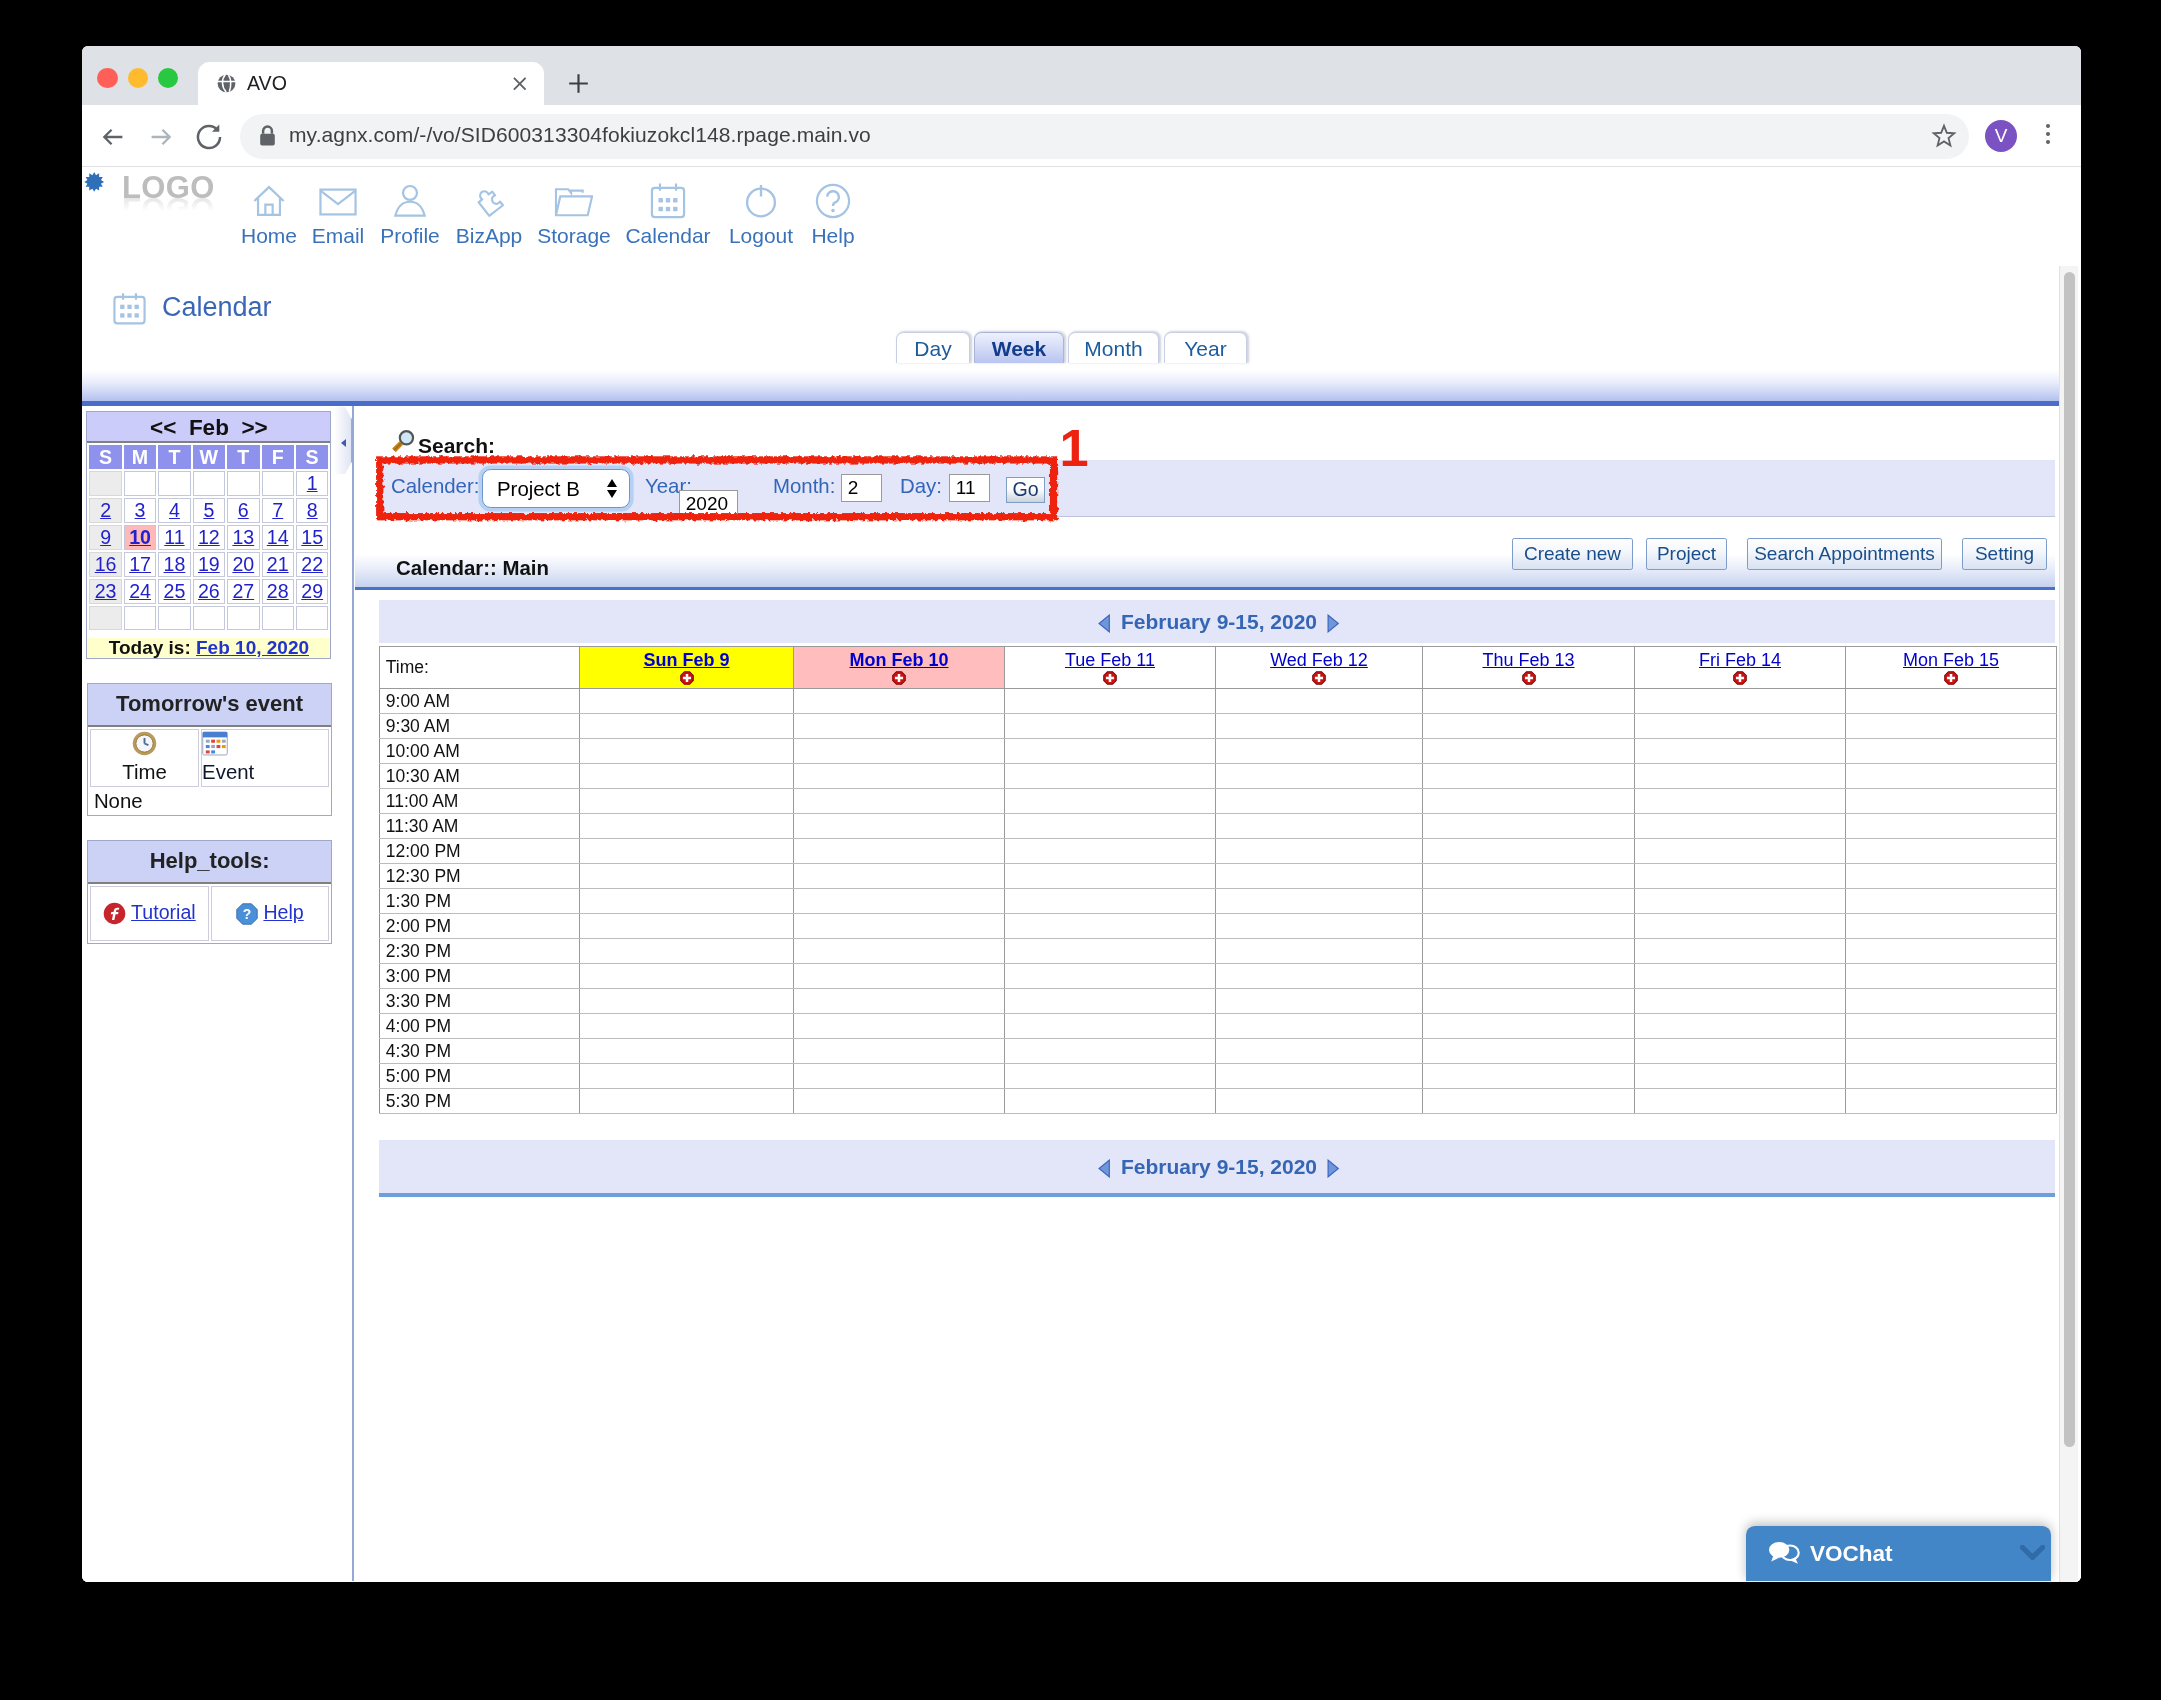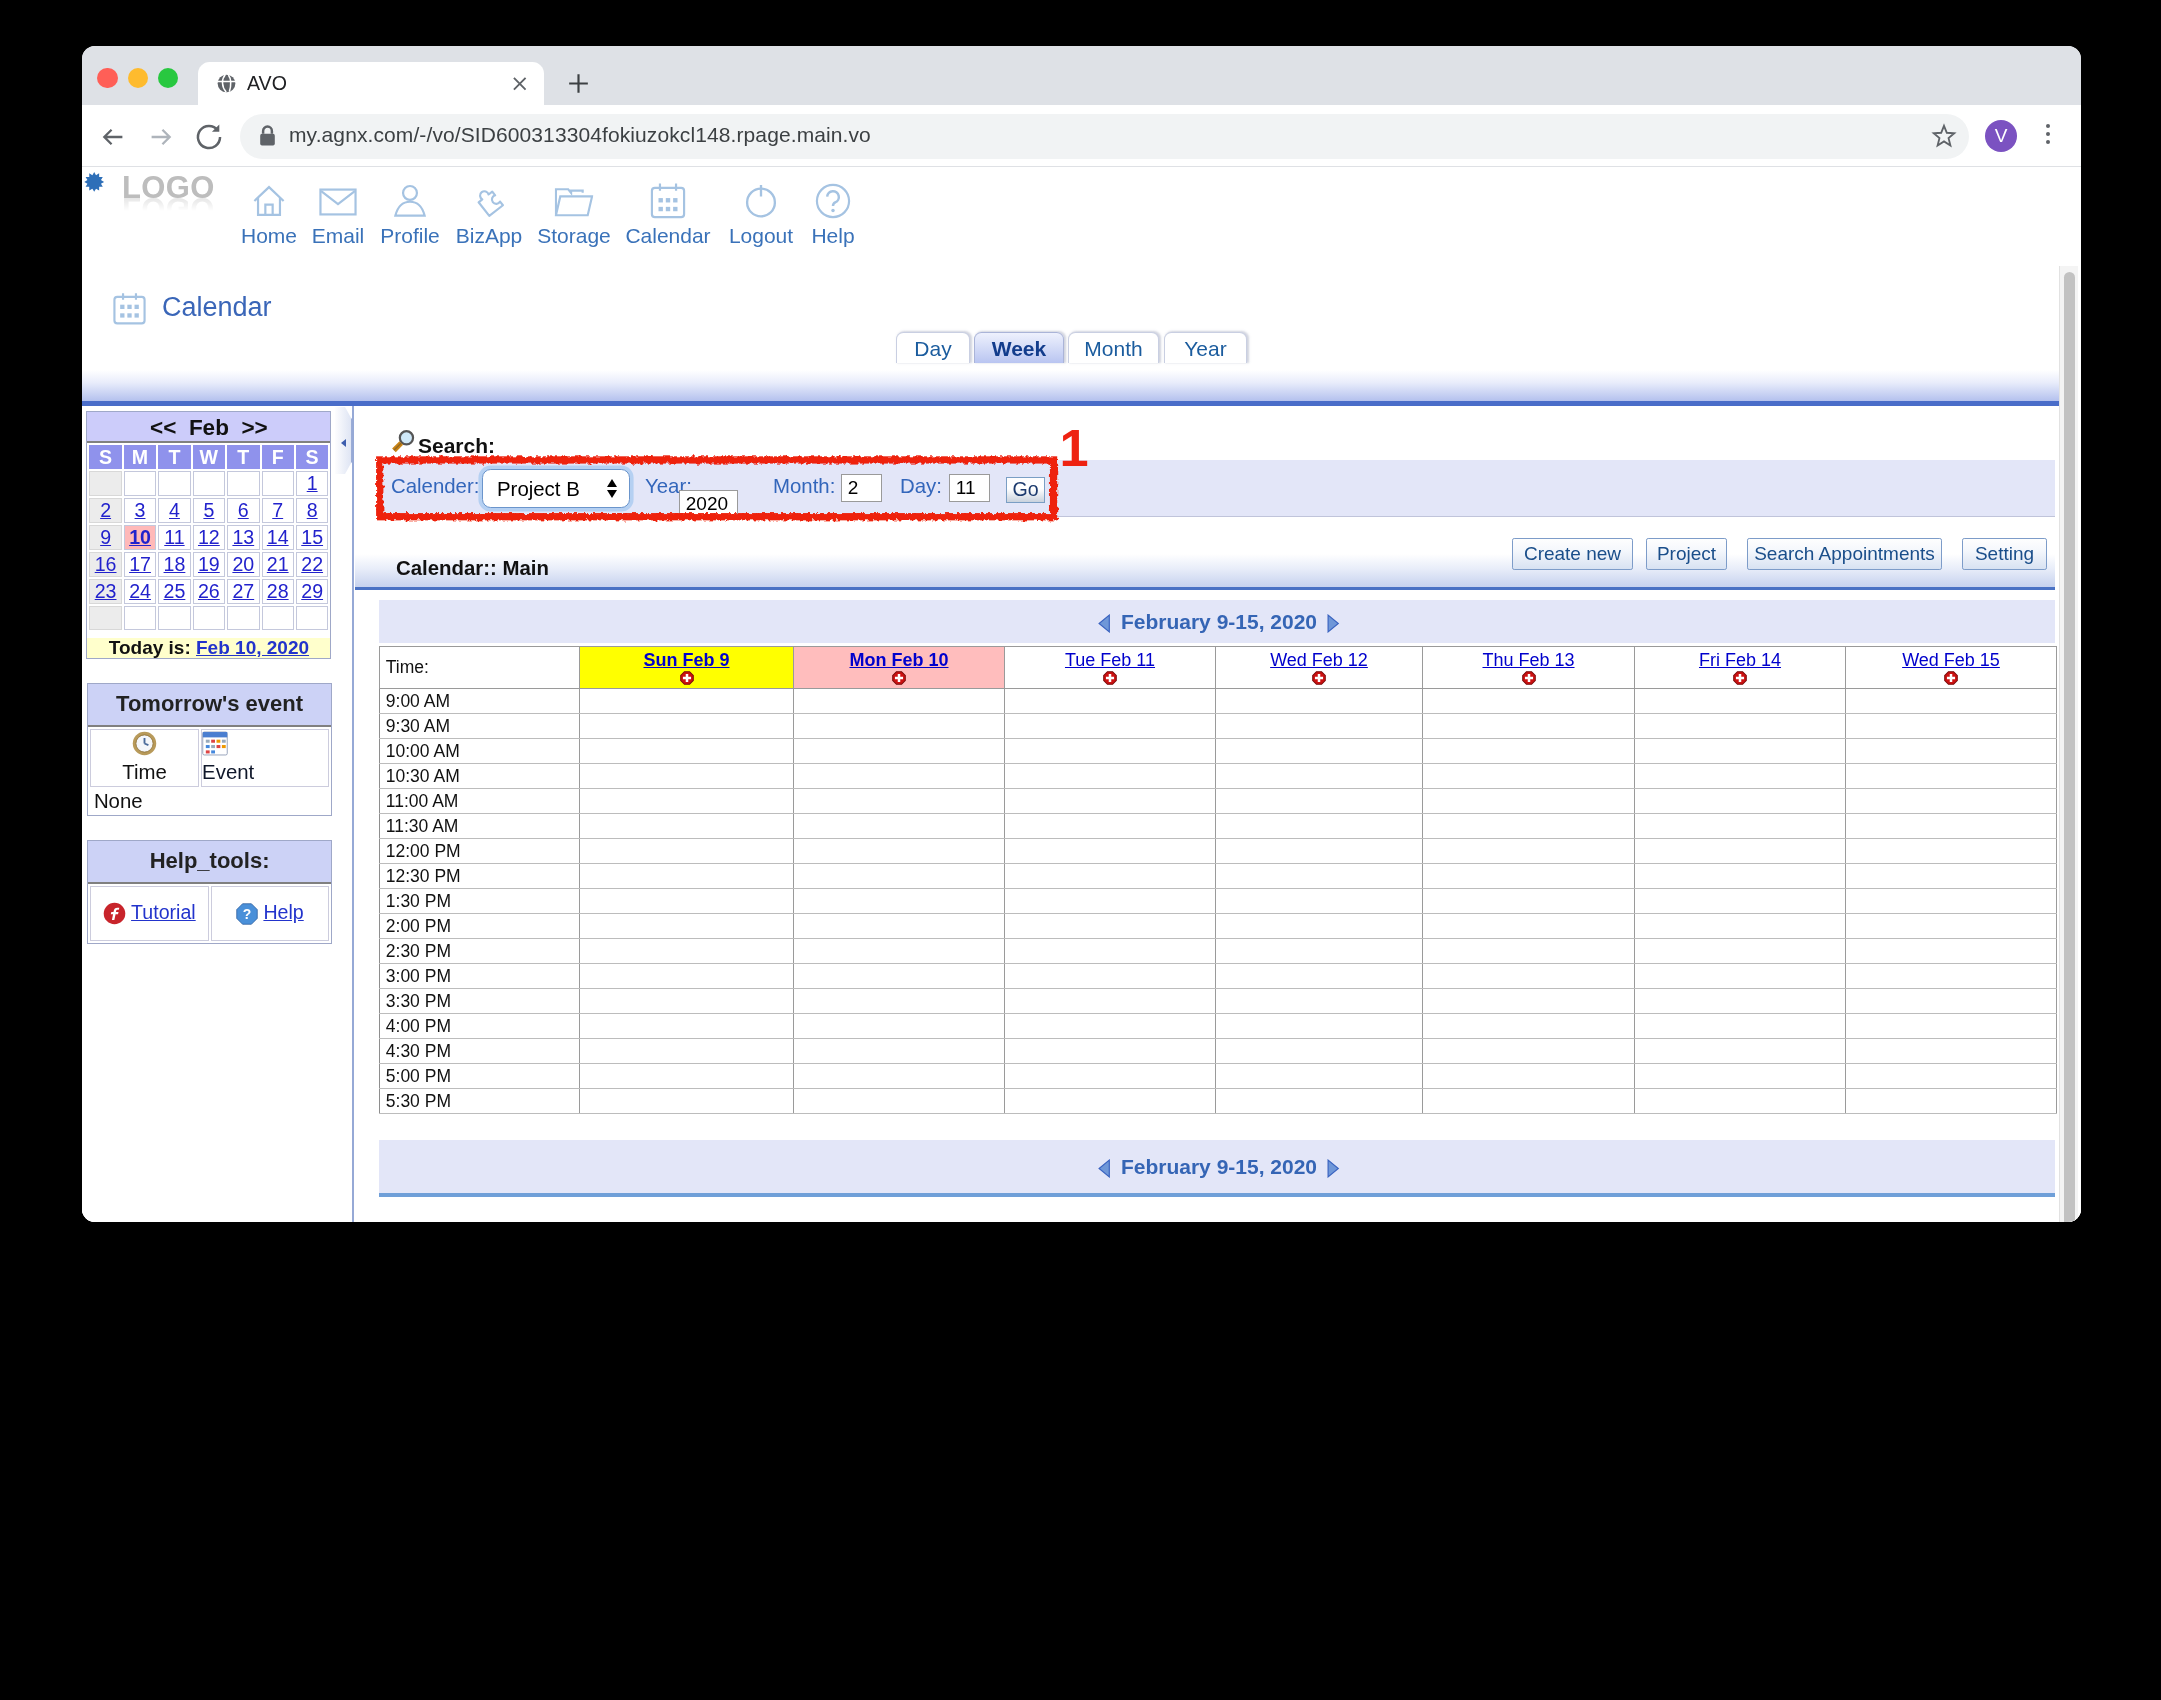--- a/index.html
+++ b/index.html
@@ -1,17 +1,17 @@
 <!DOCTYPE html>
 <html style="font-size:11.6px"><head>
 <meta charset="utf-8">
 <style>
 * { margin:0; padding:0; box-sizing:border-box; }
 html,body { width:2161px; height:1700px; background:#000; font-family:"Liberation Sans", sans-serif; }
-#win { position:absolute; left:82px; top:46px; width:1999px; height:1176px; background:#fff; border-radius:13px; overflow:hidden; }
+#win { position:absolute; left:82px; top:46px; width:1999px; height:1536px; background:#fff; border-radius:6px; overflow:hidden; }
 .abs { position:absolute; }
 
 #tabstrip { position:absolute; left:0; top:0; width:1999px; height:59px; background:#dee1e6; }
 .tl { position:absolute; top:22px; width:20.4px; height:20.4px; border-radius:50%; }
 #tab { position:absolute; left:116px; top:16px; width:346px; height:43px; background:#fff; border-radius:11.6px 11.6px 0 0; }
 #toolbar { position:absolute; left:0; top:59px; width:1999px; height:62px; background:#fff; border-bottom:1.5px solid #dfe1e5; }
 #pill { position:absolute; left:158px; top:8.7px; width:1729px; height:45px; background:#f1f3f4; border-radius:22.5px; }
 
 #page { position:absolute; left:0; top:122px; width:1999px; height:1414px; background:#fff; }
 .navlab { position:absolute; top:56px; font-size:21px; color:#3a72b9; text-align:center; transform:translateX(-50%); }
@@ -397,21 +397,21 @@
                     <path d="M9.5 4 V15 M4 9.5 H15" stroke="#fff" stroke-width="3.4"></path>
                   </svg></td>
             <td class="dayhead"><a>Thu Feb 13 </a><svg class="plus" width="14" height="14" viewBox="0 0 19 19">
                     <path d="M6 1 H13 L18 6 V13 L13 18 H6 L1 13 V6 Z" fill="#cc1111" stroke="#7a0c0c" stroke-width="1.4"></path>
                     <path d="M9.5 4 V15 M4 9.5 H15" stroke="#fff" stroke-width="3.4"></path>
                   </svg></td>
             <td class="dayhead"><a>Fri Feb 14 </a><svg class="plus" width="14" height="14" viewBox="0 0 19 19">
                     <path d="M6 1 H13 L18 6 V13 L13 18 H6 L1 13 V6 Z" fill="#cc1111" stroke="#7a0c0c" stroke-width="1.4"></path>
                     <path d="M9.5 4 V15 M4 9.5 H15" stroke="#fff" stroke-width="3.4"></path>
                   </svg></td>
-            <td class="dayhead"><a>Wed Feb 15 </a><svg class="plus" width="14" height="14" viewBox="0 0 19 19">
+            <td class="dayhead"><a>Mon Feb 15 </a><svg class="plus" width="14" height="14" viewBox="0 0 19 19">
                     <path d="M6 1 H13 L18 6 V13 L13 18 H6 L1 13 V6 Z" fill="#cc1111" stroke="#7a0c0c" stroke-width="1.4"></path>
                     <path d="M9.5 4 V15 M4 9.5 H15" stroke="#fff" stroke-width="3.4"></path>
                   </svg></td>
           </tr>
           <tr class="trow">
                 <td class="tlab">9:00 AM</td>
                 <td></td>
                 <td></td>
                 <td></td>
                 <td></td>

